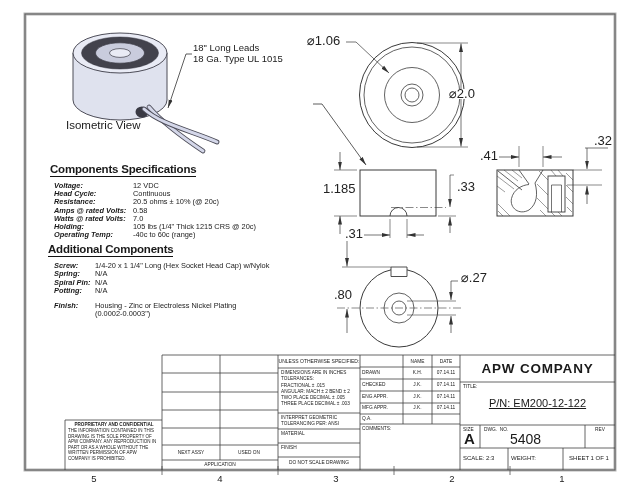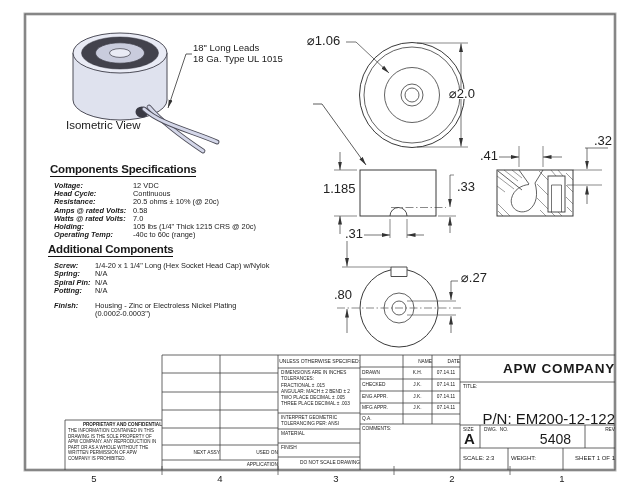--- a/index.html
+++ b/index.html
@@ -9,21 +9,21 @@
   .t{position:absolute;white-space:nowrap;color:#1a1a1a;}
   .dim{position:absolute;white-space:nowrap;font-size:13px;color:#222;background:#fff;padding:0 1px;line-height:10px;}
   .sec-title{position:absolute;font-weight:bold;font-size:11.5px;letter-spacing:-0.2px;
              border-bottom:1.2px solid #111;padding-bottom:0.5px;white-space:nowrap;}
   .spec-row{position:absolute;left:54px;font-size:7.4px;line-height:8px;white-space:nowrap;}
   .sl{position:absolute;left:0;font-weight:bold;font-style:italic;}
   .sv{position:absolute;left:79px;}
   .add-row{position:absolute;left:54px;font-size:7.4px;line-height:8px;white-space:nowrap;}
   .av{position:absolute;left:41px;}
   .tiny{font-size:4.8px;line-height:5.8px;}
-  .ctr{text-align:right;}
+  .ctr{text-align:center;}
   .apr-label{position:absolute;left:362px;font-size:4.8px;white-space:nowrap;}
   .apr-name{position:absolute;left:403px;width:29px;text-align:center;font-size:4.8px;}
   .apr-date{position:absolute;left:432px;width:28px;text-align:center;font-size:4.8px;}
   .zone{position:absolute;width:24px;text-align:center;font-size:9.5px;color:#222;}
 </style>
 </head>
 <body>
 
 <div id="page">
 
@@ -251,21 +251,21 @@
   <div class="apr-name" style="top:405px;">J.K.</div>
   <div class="apr-date" style="top:405px;">07.14.11</div>
 </div>
 <div>
   <div class="apr-label" style="top:416px;">Q.A.</div>
 </div>
 <div class="t tiny" style="left:362px;top:426px;">COMMENTS:</div>
 
 <div class="t ctr" style="left:460px;top:361px;width:155px;font-size:13.5px;font-weight:700;letter-spacing:0.8px;">APW COMPANY</div>
 <div class="t tiny" style="left:463px;top:384px;">TITLE:</div>
-<div class="t ctr" style="left:460px;top:410px;width:155px;font-size:15px;">P/N: EM200-12-122</div>
+<div class="t ctr" style="left:460px;top:397px;width:155px;font-size:11px;text-decoration:underline;">P/N: EM200-12-122</div>
 
 <div class="t tiny" style="left:463px;top:427px;">SIZE</div>
 <div class="t" style="left:464px;top:430px;font-size:15px;font-weight:bold;">A</div>
 <div class="t tiny" style="left:484px;top:427px;white-space:pre;">DWG.  NO.</div>
 <div class="t ctr" style="left:480px;top:431px;width:91px;font-size:14px;">5408</div>
 <div class="t tiny ctr" style="left:585px;top:427px;width:30px;">REV</div>
 <div class="t" style="left:463px;top:455px;font-size:6px;">SCALE: 2:3</div>
 <div class="t" style="left:511px;top:455px;font-size:6px;">WEIGHT:</div>
 <div class="t ctr" style="left:563px;top:455px;width:52px;font-size:6px;">SHEET 1 OF 1</div>
 

